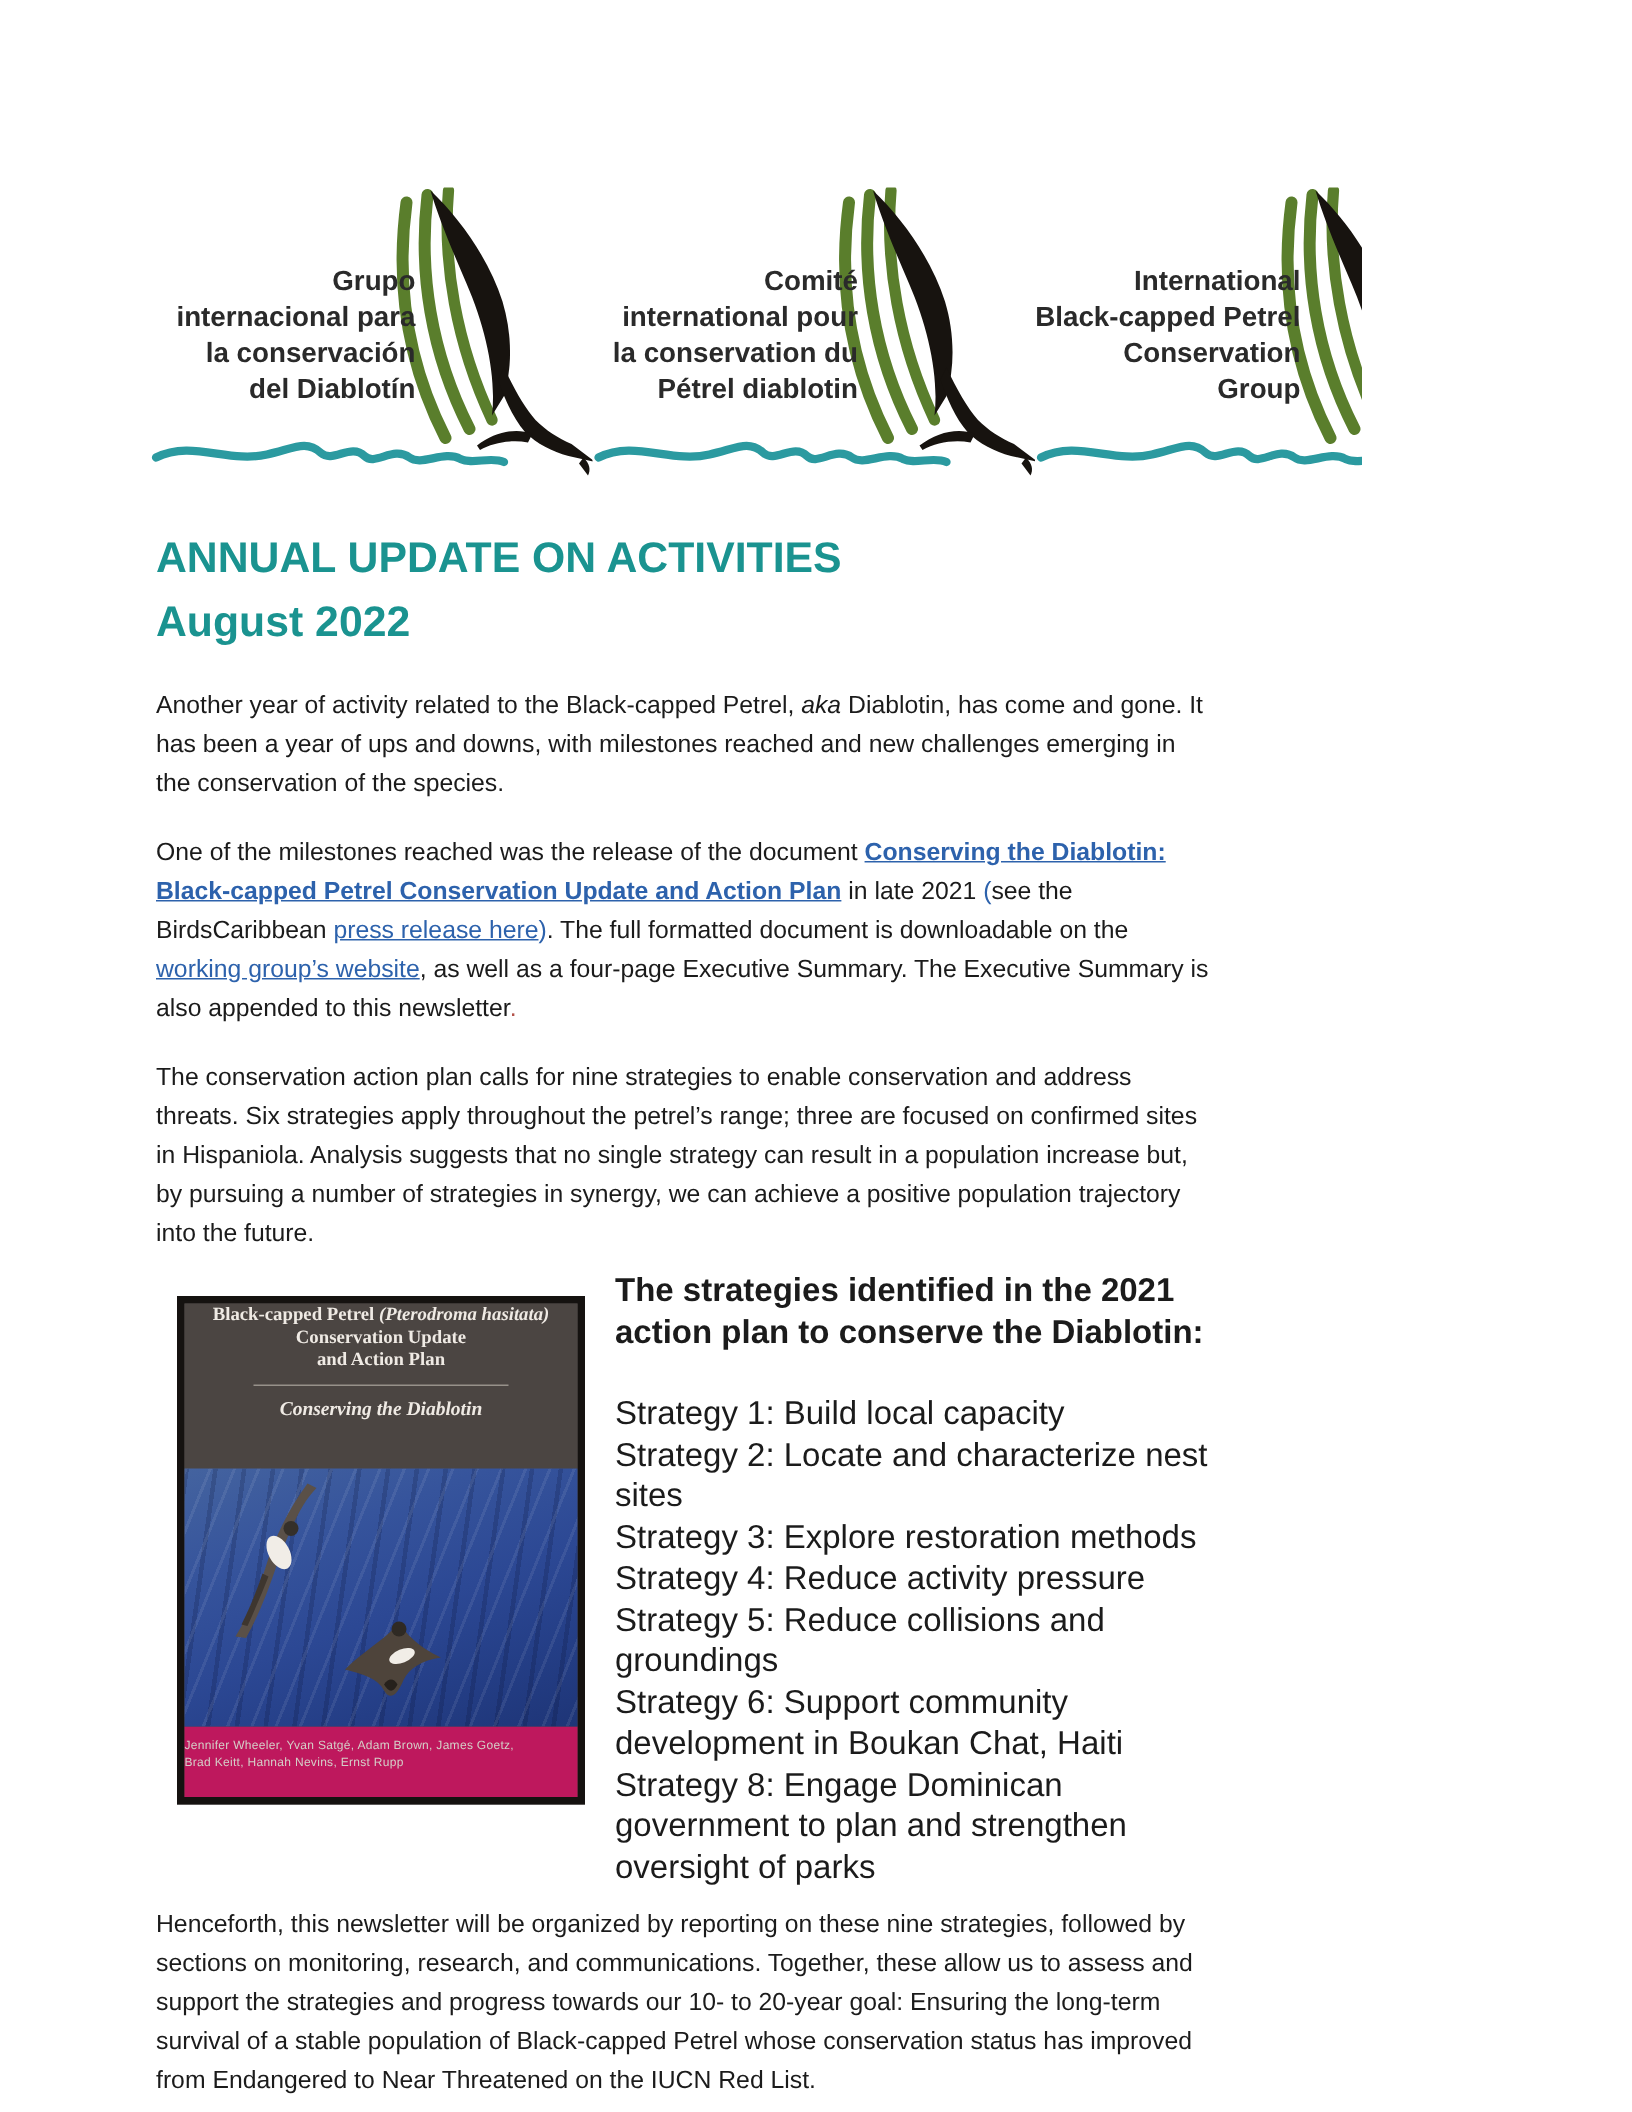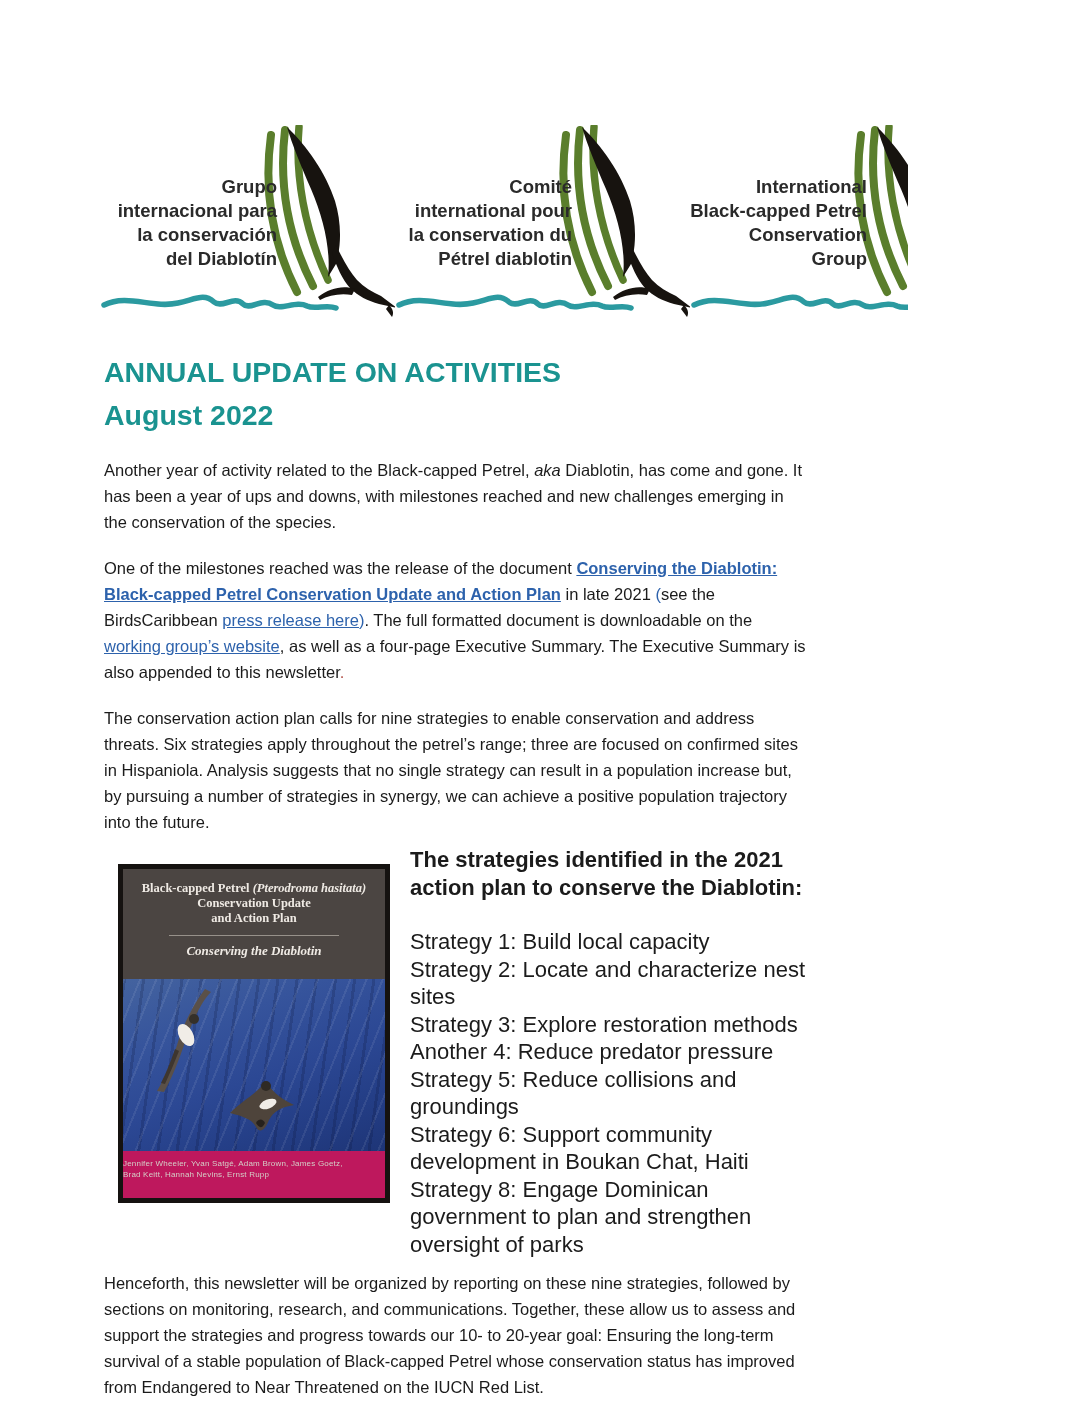--- a/index.html
+++ b/index.html
@@ -52,21 +52,20 @@
     width: 272px; height: 339px;
     margin-left: 14px; margin-top: 18px;
     border: 5px solid #151210;
     background: #4b4542;
     display: flex; flex-direction: column;
   }
   .cover-top {
     height: 110px; text-align: center;
     color: #efeae4; background: #4b4542;
     font-family: "Liberation Serif", serif;
-    padding-top: 12px;
   }
   .cover-title { font-size: 12.5px; font-weight: bold; line-height: 15px; }
   .cover-divider { width: 170px; border: none; border-top: 1px solid #97918a; margin: 9px auto 7px auto; }
   .cover-subtitle { font-size: 13px; font-weight: bold; font-style: italic; }
   .cover-photo {
     height: 172px; position: relative; overflow: hidden;
     background: linear-gradient(160deg, #44639f 0%, #36549c 28%, #2c4894 55%, #243e86 78%, #1e3577 100%);
   }
   .cover-photo::before {
     content: ""; position: absolute; inset: 0;
@@ -186,21 +185,21 @@
           <div>Jennifer Wheeler, Yvan Satgé, Adam Brown, James Goetz,</div>
           <div>Brad Keitt, Hannah Nevins, Ernst Rupp</div>
         </div>
       </div>
       <div class="strategies">
         <p class="strategies-heading">The strategies identified in the 2021 action plan to conserve the Diablotin:</p>
         <div class="strategies-list">
             <div class="strategy-item">Strategy 1: Build local capacity</div>
             <div class="strategy-item">Strategy 2: Locate and characterize nest sites</div>
             <div class="strategy-item">Strategy 3: Explore restoration methods</div>
-            <div class="strategy-item">Another 4: Reduce predator pressure</div>
+            <div class="strategy-item">Strategy 4: Reduce activity pressure</div>
             <div class="strategy-item">Strategy 5: Reduce collisions and groundings</div>
             <div class="strategy-item">Strategy 6: Support community development in Boukan Chat, Haiti</div>
             <div class="strategy-item">Strategy 8: Engage Dominican government to plan and strengthen oversight of parks</div>
           </div>
       </div>
     </section>
 
     <p class="body-par closing-par"><span>Henceforth, this newsletter will be organized by reporting on these nine strategies, followed by sections on monitoring, research, and communications. Together, these allow us to assess and support the strategies and progress towards our </span><span class="seg-b">10- to 20-year goal: Ensuring the long-term survival of a stable population of Black-capped Petrel whose conservation status has improved from Endangered to Near Threatened on the IUCN Red List.</span></p>
 
     <div class="page-number">1</div>

